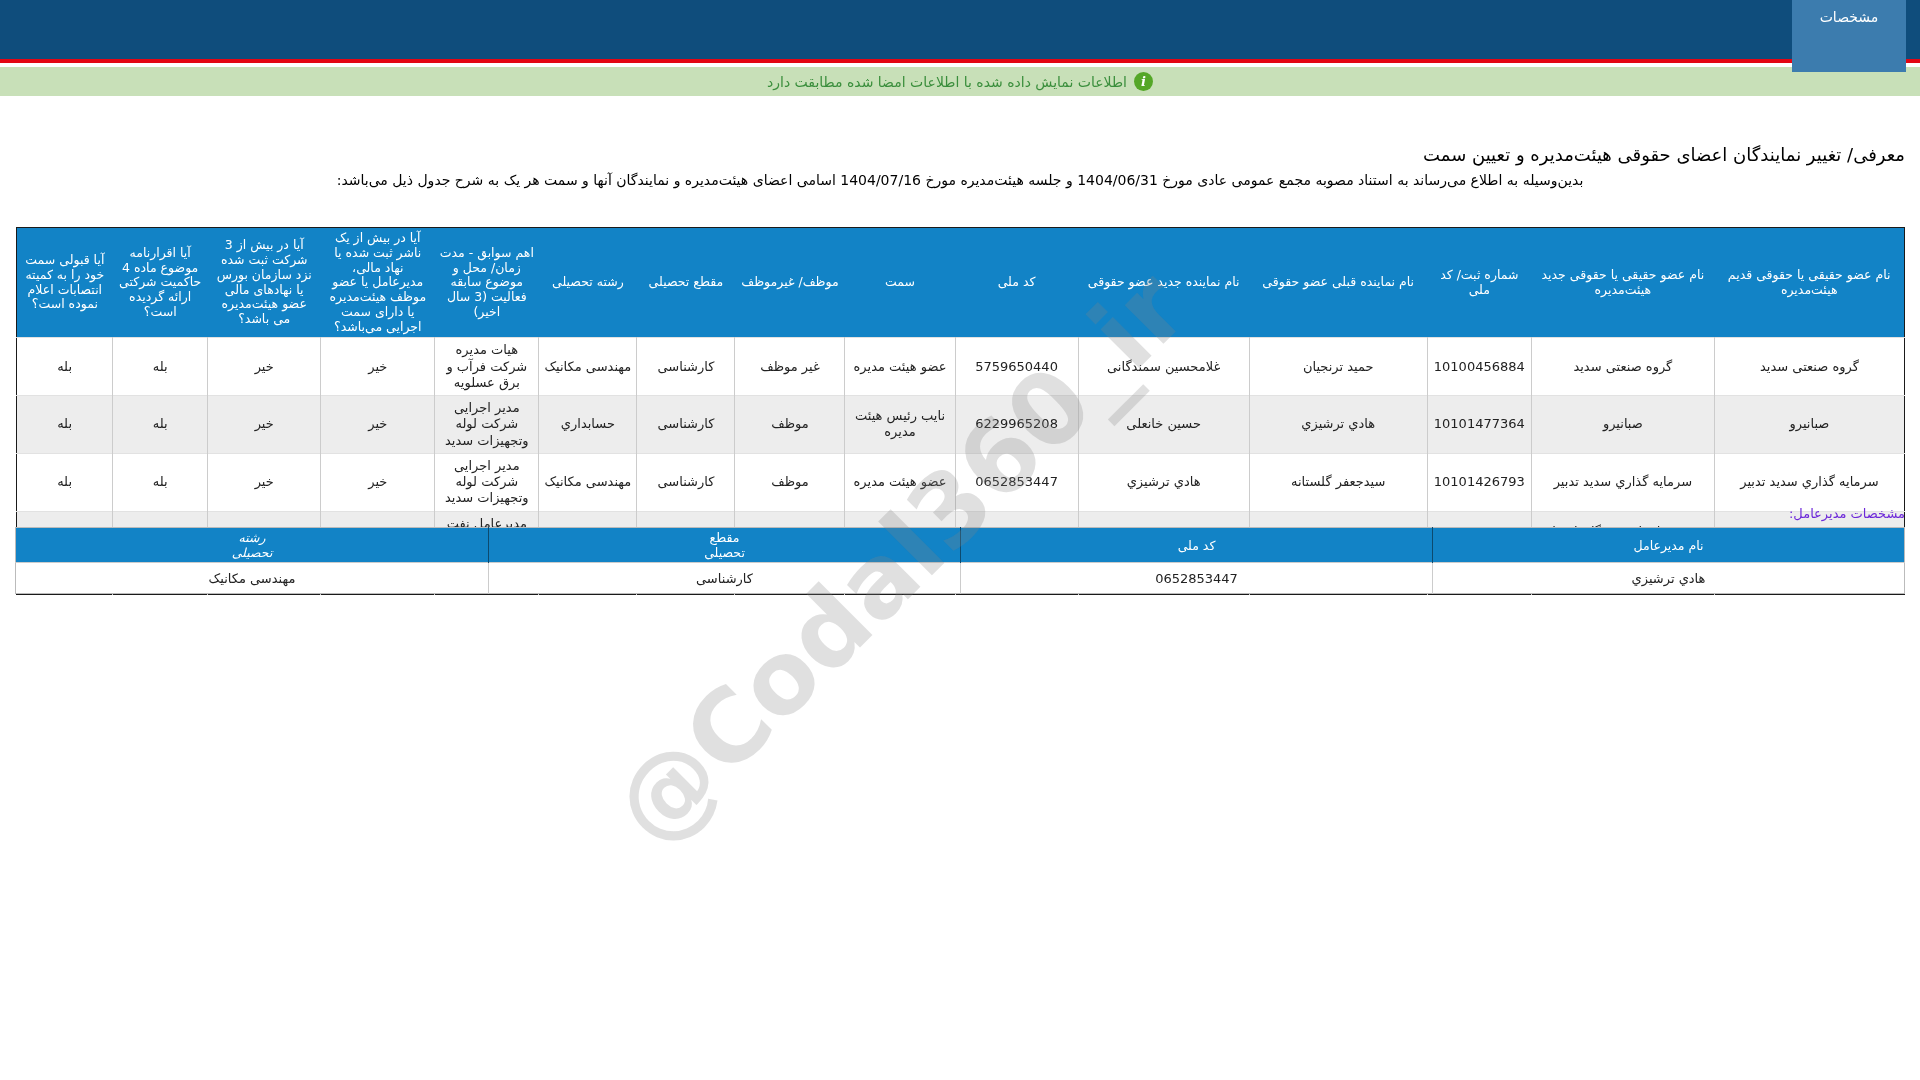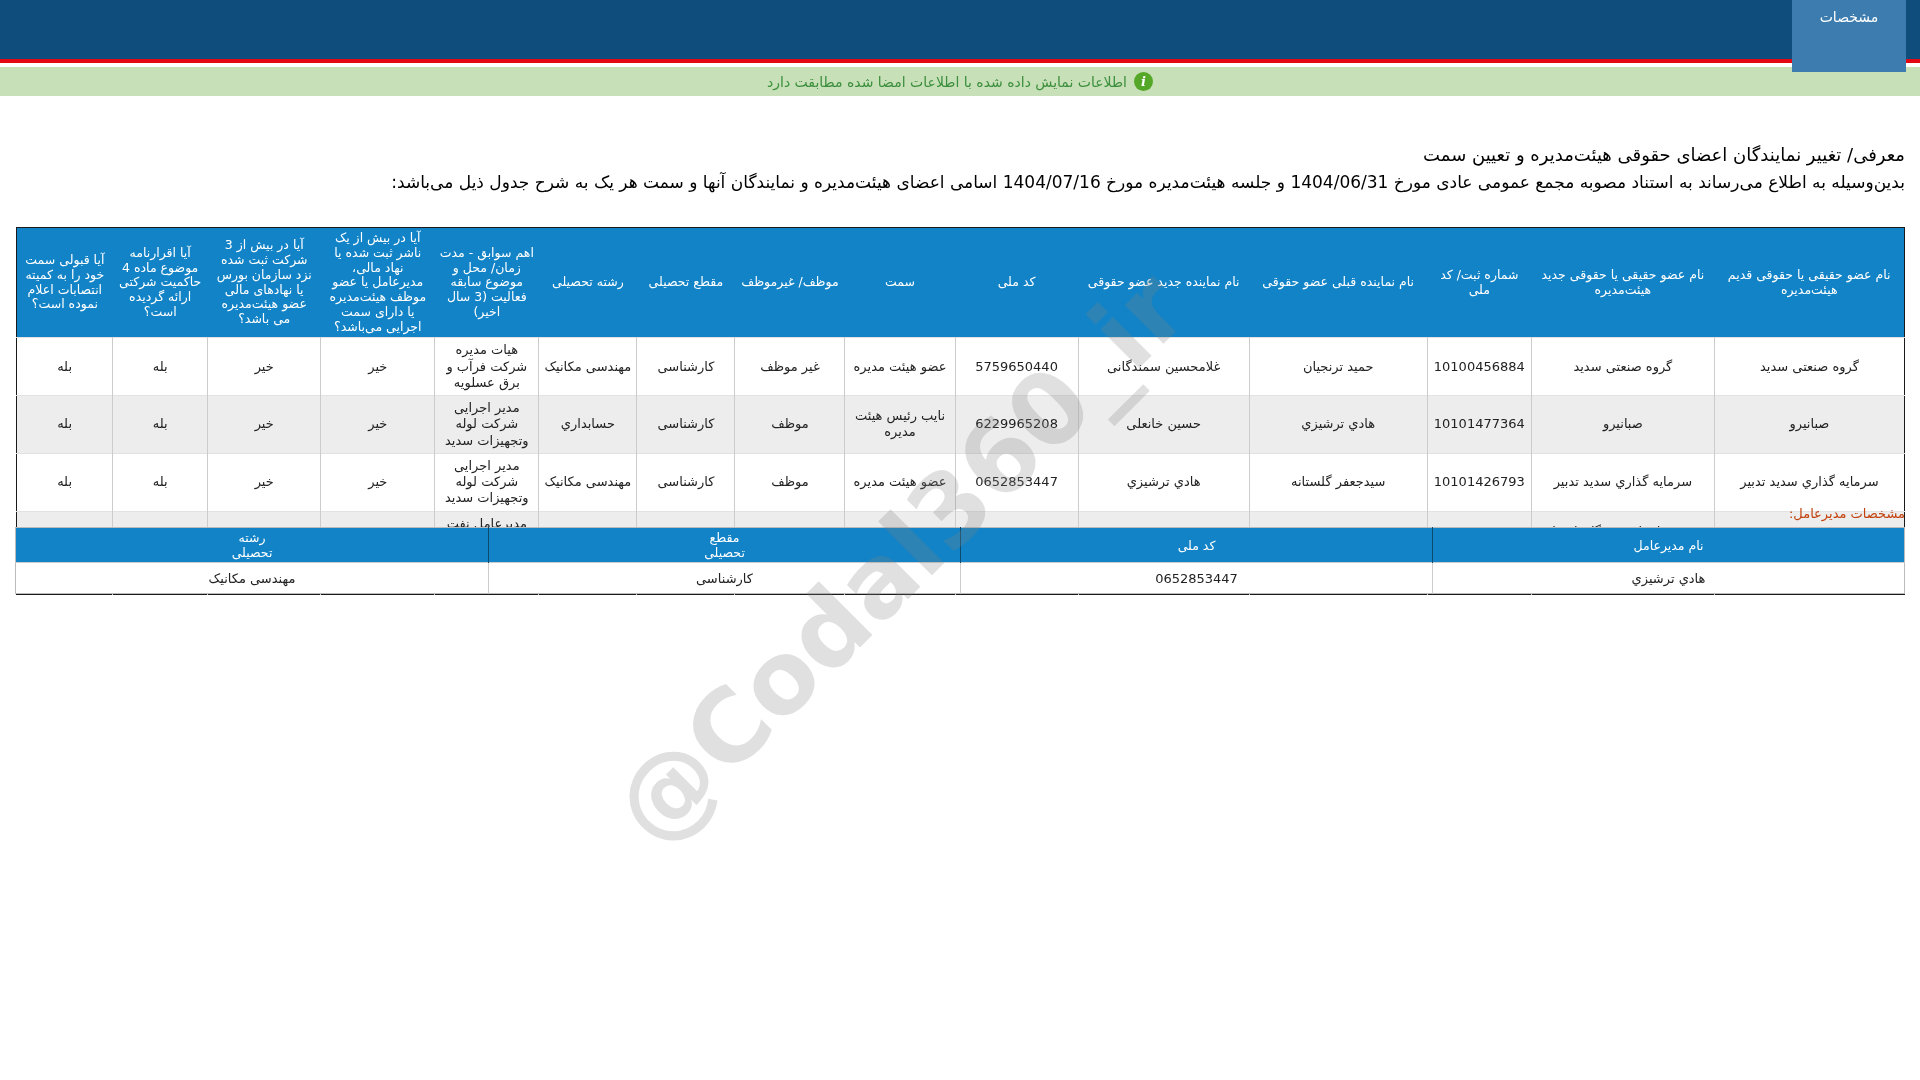--- a/index.html
+++ b/index.html
@@ -21,50 +21,50 @@
   }
   .info-icon{
     display:inline-flex;width:19px;height:19px;border-radius:50%;background:#54a727;
     color:#fff;font-size:13px;font-weight:bold;align-items:center;justify-content:center;
     font-family:"DejaVu Serif",serif;font-style:italic;
   }
   
   .headlines{position:absolute;top:144px;right:15px;width:1890px;text-align:right;color:#000;}
   .headlines .subject{font-size:15px;font-weight:bold;margin:0 0 5px 0;white-space:nowrap;}
   .headlines .sub{font-size:18px;margin:0 0 4px 0;white-space:nowrap;}
-  .headlines .desc{font-size:17px;margin:7px 0 10px 0;white-space:nowrap;}
+  .headlines .desc{font-size:14px;margin:7px 0 10px 0;white-space:nowrap;text-align:center;}
   
   table{border-collapse:collapse;table-layout:fixed;}
   .board-table{
     position:absolute;top:227px;right:15px;width:1889px;
     border:1px solid #1a1a1a;font-size:13px;background:#fff;
   }
   .board-table thead tr{height:89px;}
   .board-table th{
     background:#1283c6;color:#ffffff;font-weight:normal;font-size:12.5px;line-height:1.18;
     text-align:center;vertical-align:middle;padding:3px 4px;box-sizing:border-box;
   }
   .board-table td{
     text-align:center;vertical-align:middle;color:#222222;font-size:13px;line-height:1.25;
     padding:4px 3px;height:26px;border-left:1px solid #cccccc;border-top:1px solid #e2e2e2;
     box-sizing:border-box;background:#ffffff;
   }
   .board-table td:last-child{border-left:none;}
   .board-table tbody tr:nth-child(even) td{background:#ededed;}
   
-  .ceo-label{position:absolute;top:506px;right:15px;font-size:13px;color:#c2410c;}
+  .ceo-label{position:absolute;top:506px;right:15px;font-size:13px;color:#6d28d9;}
   .ceo-table{
     position:absolute;top:527px;right:15px;width:1889px;border:1px solid #bbbbbb;font-size:13px;
   }
   .ceo-table thead tr{height:35px;}
   .ceo-table th{
     background:#1283c6;color:#fff;font-weight:normal;font-size:12.5px;line-height:1.2;
     text-align:center;vertical-align:middle;white-space:pre-line;border-left:1px solid #0c4a6e;
   }
-  .ceo-table th:last-child{border-left:none;}
+  .ceo-table th:last-child{border-left:none;font-style:italic;}
   .ceo-table td{
     background:#ffffff;text-align:center;vertical-align:middle;color:#222;height:28px;
     border-left:1px solid #cccccc;border-top:1px solid #cccccc;
   }
   .ceo-table td:last-child{border-left:none;}
   
   .watermark{
     position:absolute;left:420px;top:500px;width:960px;text-align:center;
     transform:rotate(-45deg);font-size:100px;font-weight:bold;
     color:rgba(130,130,130,0.25);z-index:5;pointer-events:none;direction:ltr;

